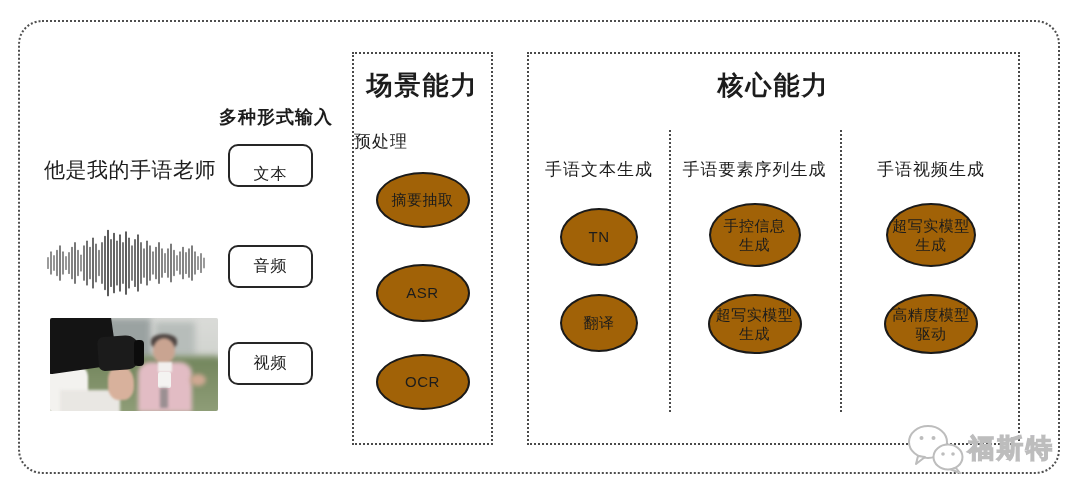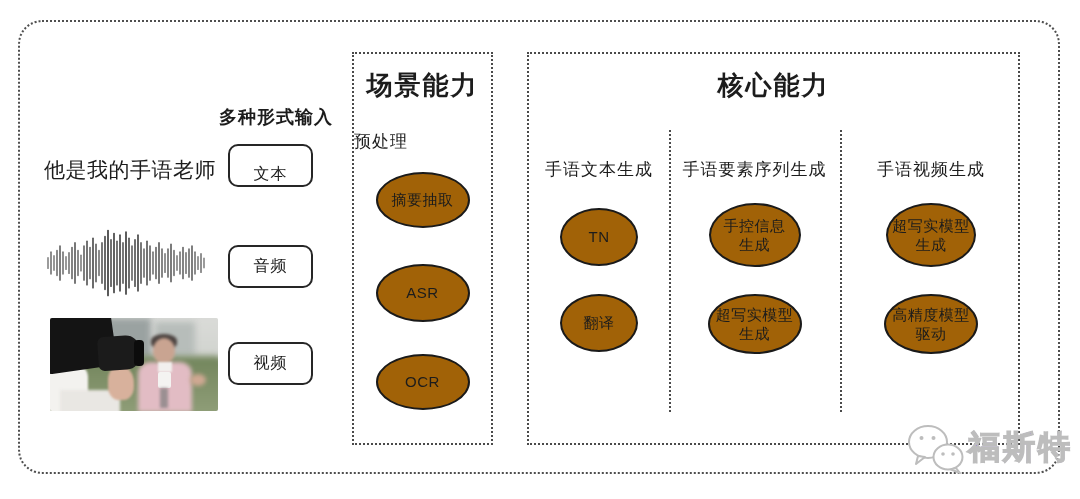--- a/index.html
+++ b/index.html
@@ -96,21 +96,21 @@
   .col1 .n2{top:240px;width:78px;height:58px;}
   .col2 .n1{top:149px;width:92px;height:64px;}
   .col2 .n2{top:240px;width:94px;height:60px;}
   .col3 .n1{top:149px;width:90px;height:64px;}
   .col3 .n2{top:240px;width:94px;height:60px;}
   
   .watermark{
     position:absolute;left:906px;top:422px;display:flex;align-items:center;z-index:5;
   }
   .wm-text{
-    font-size:32px;font-weight:bold;letter-spacing:3px;
+    font-size:26px;font-weight:bold;letter-spacing:3px;
     color:#8b5cf6;-webkit-text-stroke:1.3px #bdbdbd;
     text-shadow:0 0 1px #d9d9d9;
   }
 </style>
 </head>
 <body>
 
 <div class="canvas">
   <div class="outer-border"></div>
 

